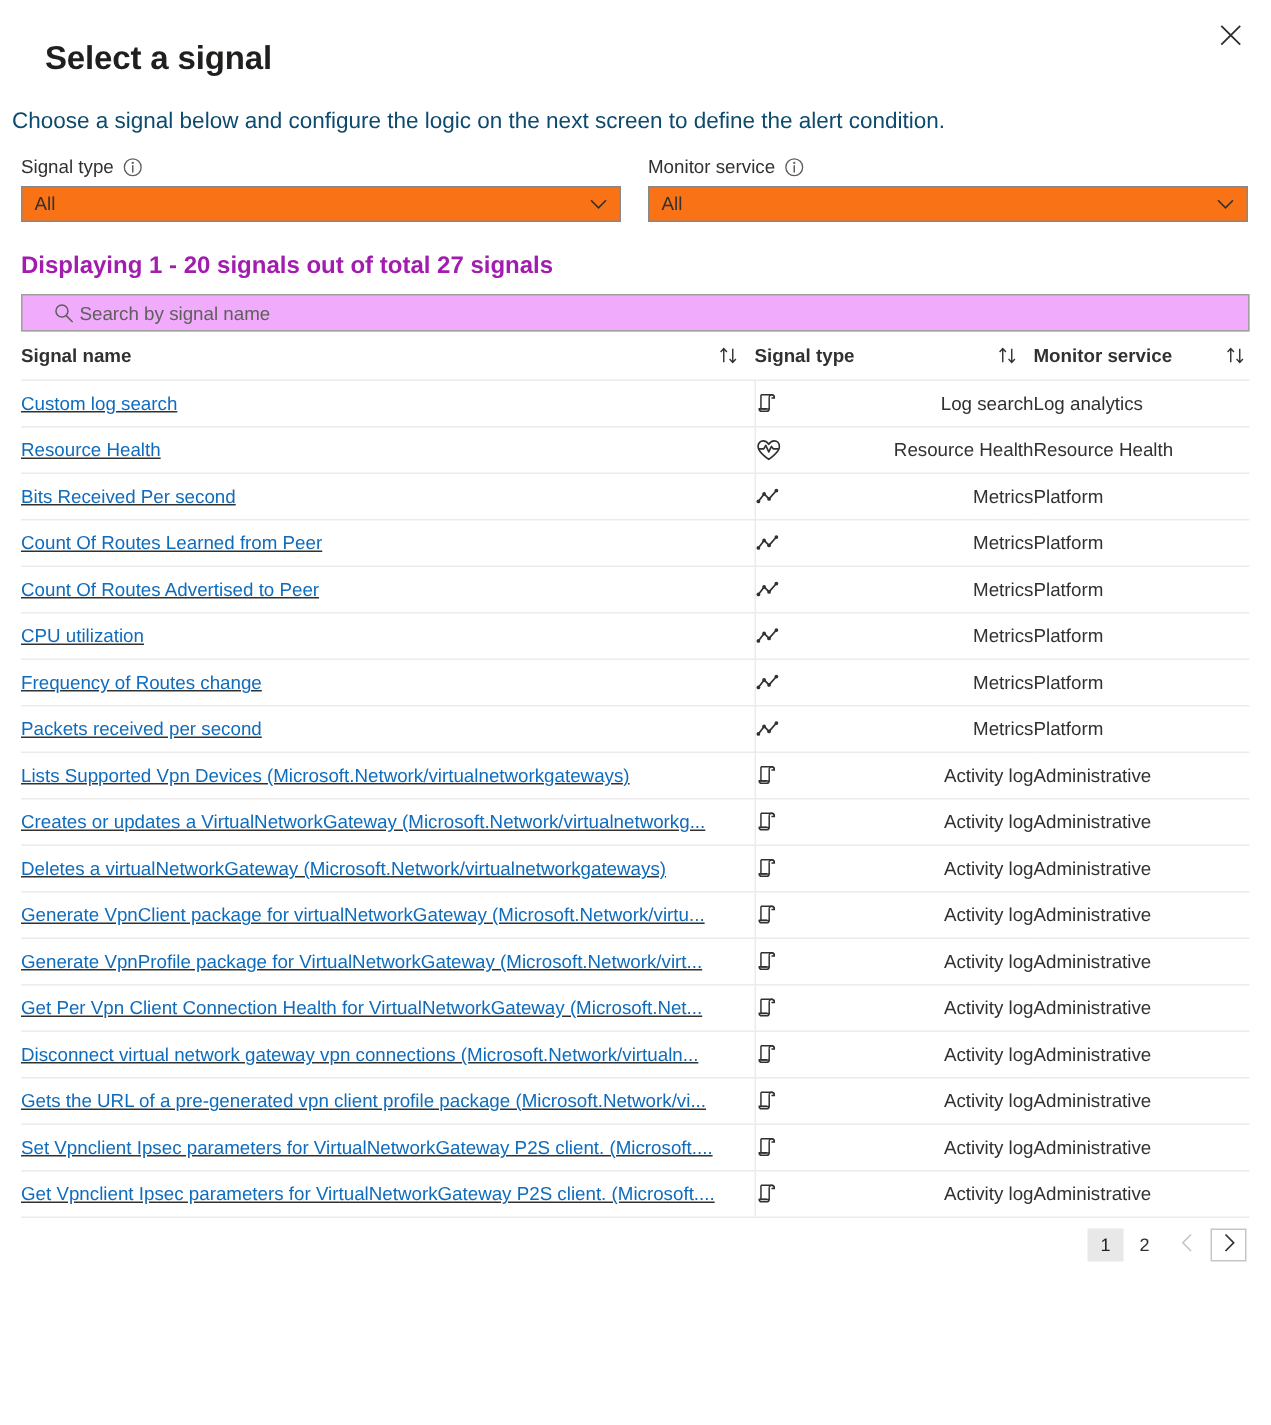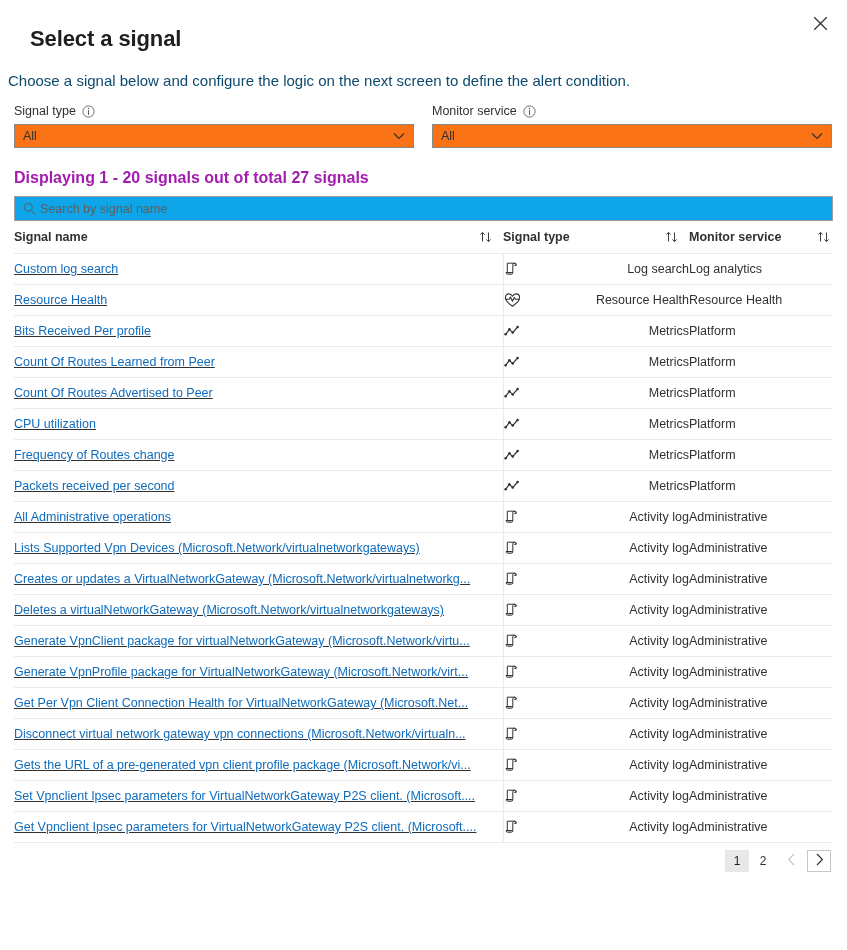--- a/index.html
+++ b/index.html
@@ -128,24 +128,24 @@
     font-weight: 700;
     color: #a21caf;
     line-height: 16px;
   }
 
   
   .search-wrap {
     margin: 10px 14px 0 14px;
     height: 25px;
     border: 1px solid #a19f9d;
-    background: #0ea5e9;
-    display: flex;
-    align-items: center;
-    padding: 0 7px;
+    background: #f0abfc;
+    display: flex;
+    align-items: center;
+    padding: 0 20px;
   }
   .search-icon {
     display: flex;
     align-items: center;
     justify-content: center;
     width: 14px;
     height: 14px;
     flex-shrink: 0;
     margin-right: 4px;
   }
@@ -445,21 +445,21 @@
                     <path d="M2.0 7.2 H5.2 L6.5 4.9 L8.5 9.3 L10.3 5.6 L11.5 7.2 H15.0" fill="none" stroke="#323130" stroke-width="1.1" stroke-linejoin="round" stroke-linecap="round"></path>
                   </svg>
                 </span>
                 <span class="type-label">Resource Health</span>
               </div>
             </td>
             <td class="cell-svc"><span class="svc-label">Resource Health</span></td>
           </tr>
           <tr>
             <td class="cell-name">
-              <a class="sig-link" title="Bits Received Per second">Bits Received Per profile</a>
+              <a class="sig-link" title="Bits Received Per second">Bits Received Per second</a>
             </td>
             <td class="cell-type">
               <div class="type-cell-inner">
                 <span class="type-icon">
                   <svg width="16" height="14" viewBox="0 0 16 14">
                     <path d="M1.6 10.3 L5.4 5.3 L8.7 8.6 L13.6 3.0" fill="none" stroke="#323130" stroke-width="1.15" stroke-linejoin="round" stroke-linecap="round"></path>
                     <circle cx="1.6" cy="10.3" r="1.25" fill="#323130"></circle>
                     <circle cx="5.4" cy="5.3" r="1.25" fill="#323130"></circle>
                     <circle cx="8.7" cy="8.6" r="1.25" fill="#323130"></circle>
                     <circle cx="13.6" cy="3.0" r="1.25" fill="#323130"></circle>
@@ -562,39 +562,20 @@
                     <circle cx="1.6" cy="10.3" r="1.25" fill="#323130"></circle>
                     <circle cx="5.4" cy="5.3" r="1.25" fill="#323130"></circle>
                     <circle cx="8.7" cy="8.6" r="1.25" fill="#323130"></circle>
                     <circle cx="13.6" cy="3.0" r="1.25" fill="#323130"></circle>
                   </svg>
                 </span>
                 <span class="type-label">Metrics</span>
               </div>
             </td>
             <td class="cell-svc"><span class="svc-label">Platform</span></td>
-          </tr>
-          <tr>
-            <td class="cell-name">
-              <a class="sig-link" title="All Administrative operations">All Administrative operations</a>
-            </td>
-            <td class="cell-type">
-              <div class="type-cell-inner">
-                <span class="type-icon">
-                  <svg width="16" height="16" viewBox="0 0 16 16">
-                    <path d="M3.3 2.2 h7.2 a1.7 1.7 0 0 1 1.7 1.7 v0.5 h-1.9" fill="none" stroke="#323130" stroke-width="1"></path>
-                    <path d="M12.2 3.9 a1.7 1.7 0 0 0 -1.7 -1.7 a1.7 1.7 0 0 0 -1.7 1.7" fill="none" stroke="#323130" stroke-width="1"></path>
-                    <path d="M3.3 2.2 v9.5 h5.5" fill="none" stroke="#323130" stroke-width="1"></path>
-                    <path d="M8.8 3.9 v7.8 a1.5 1.5 0 0 1 -1.5 1.5 h-3.7 a1.5 1.5 0 0 1 -1.5 -1.5 v-0.2 h5.2" fill="none" stroke="#323130" stroke-width="1" stroke-linejoin="round"></path>
-                  </svg>
-                </span>
-                <span class="type-label">Activity log</span>
-              </div>
-            </td>
-            <td class="cell-svc"><span class="svc-label">Administrative</span></td>
           </tr>
           <tr>
             <td class="cell-name">
               <a class="sig-link" title="Lists Supported Vpn Devices (Microsoft.Network/virtualnetworkgateways)">Lists Supported Vpn Devices (Microsoft.Network/virtualnetworkgateways)</a>
             </td>
             <td class="cell-type">
               <div class="type-cell-inner">
                 <span class="type-icon">
                   <svg width="16" height="16" viewBox="0 0 16 16">
                     <path d="M3.3 2.2 h7.2 a1.7 1.7 0 0 1 1.7 1.7 v0.5 h-1.9" fill="none" stroke="#323130" stroke-width="1"></path>

